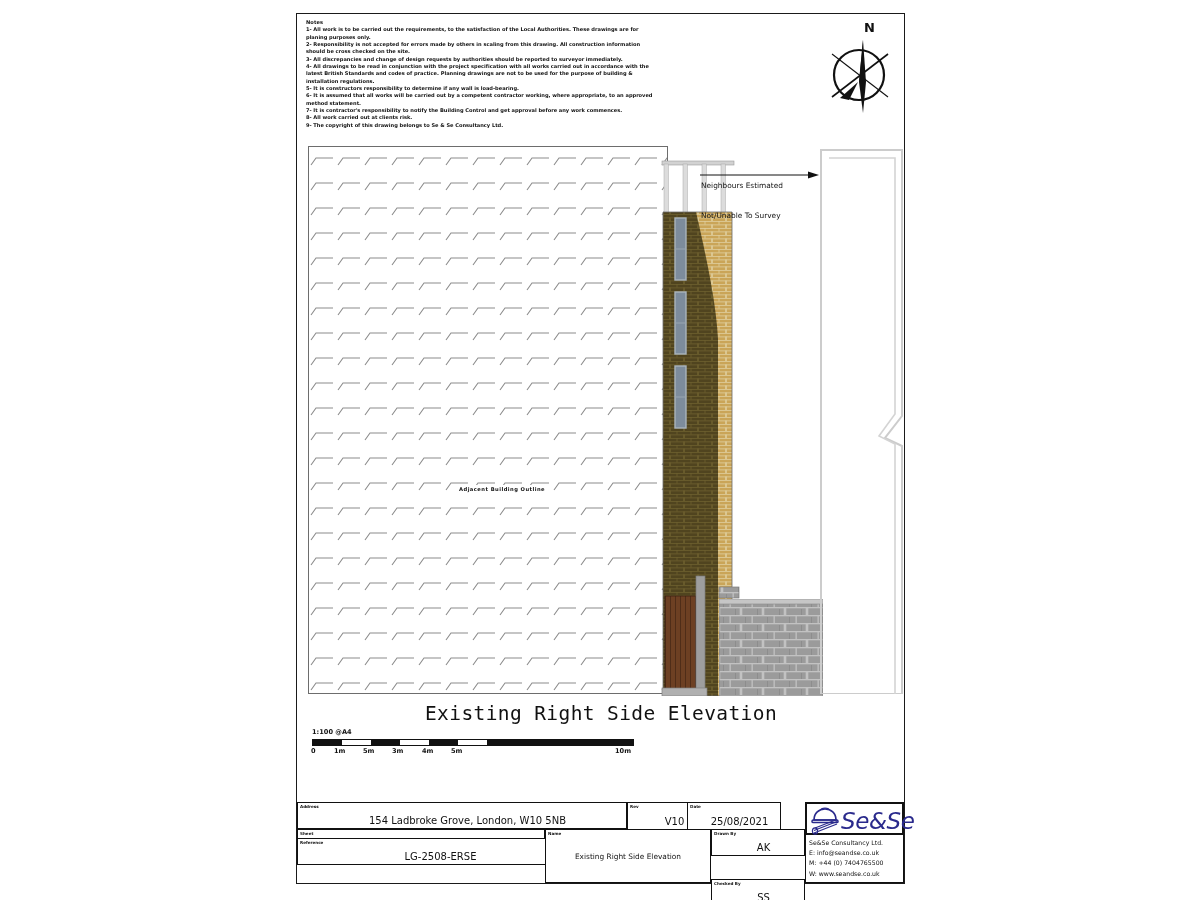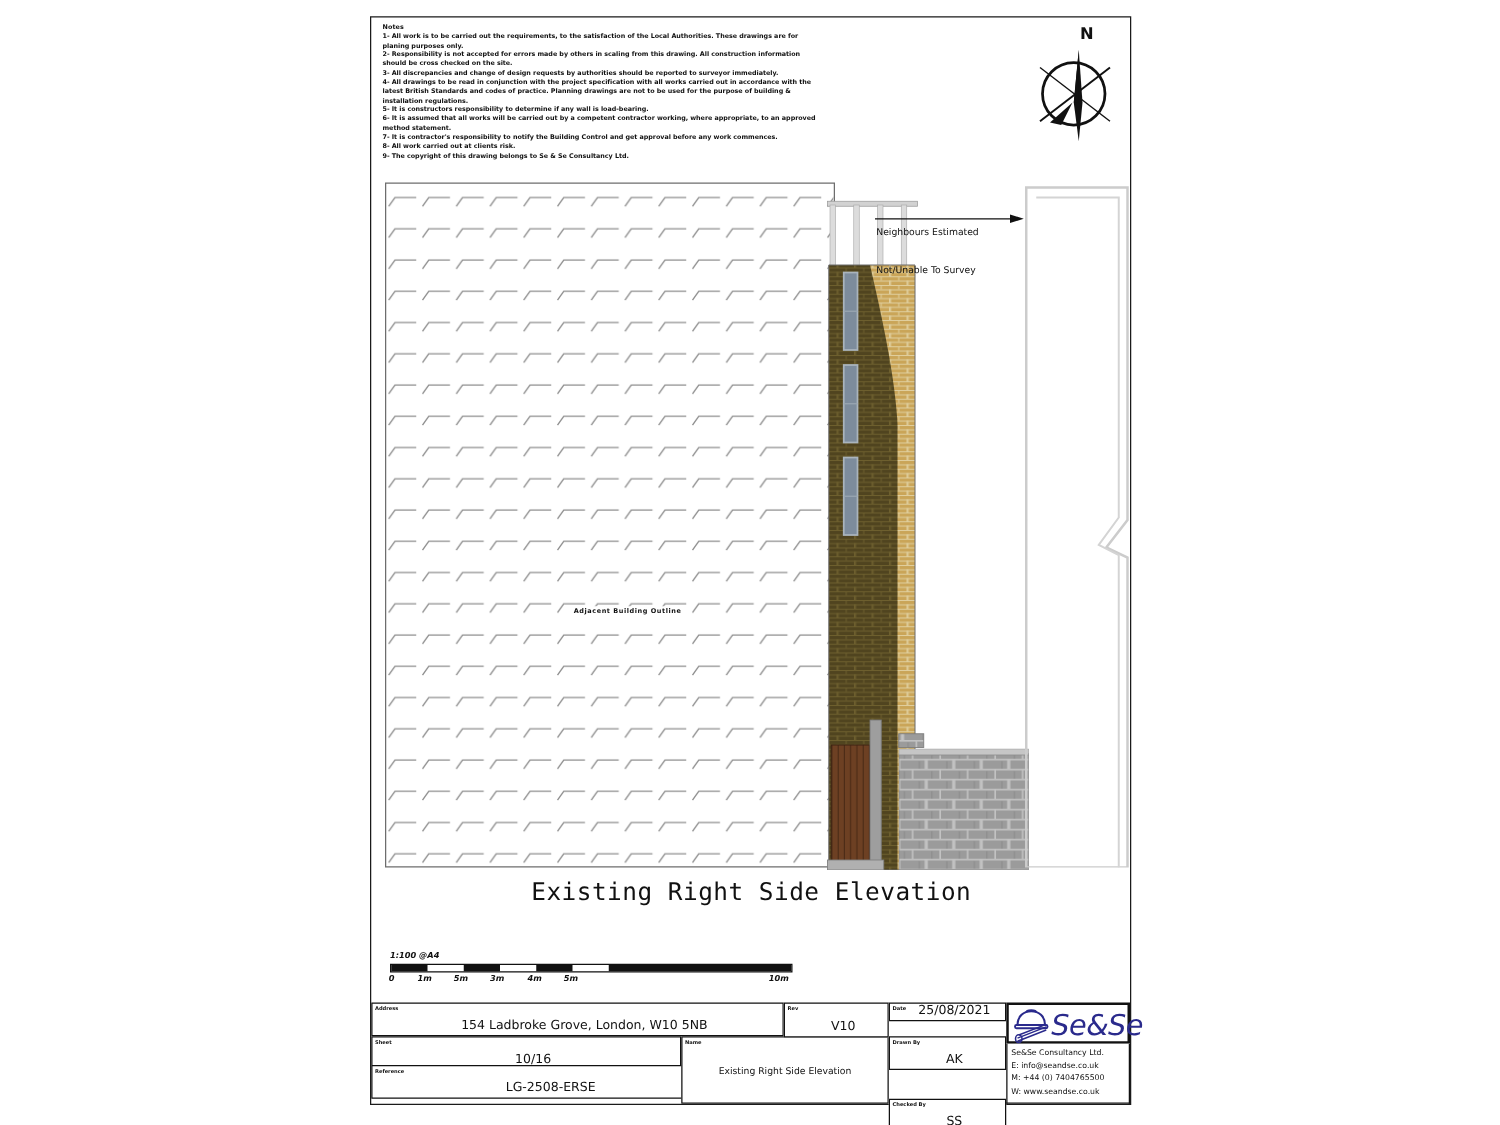--- a/index.html
+++ b/index.html
@@ -145,23 +145,22 @@
     font-size: 19.5px;
     color: #111;
     letter-spacing: 0.4px;
     font-family: "DejaVu Sans Mono", monospace;
   }
 
   
   #scalebar-wrap {
     position: absolute;
     left: 312px;
-    top: 760px;
+    top: 728px;
     width: 330px;
-    font-style: italic;
   }
   #scale-label {
     font-size: 6.6px;
     font-weight: bold;
     color: #111;
     margin-bottom: 2.5px;
     font-family: "DejaVu Sans", sans-serif;
   }
   #scale-bar {
     position: relative;
@@ -469,36 +468,36 @@
     <div class="tb-cell" style="left:0px; top:0px; width:330px; height:27px;">
       <span class="tb-key">Address</span>
       <span class="tb-val">154 Ladbroke Grove, London, W10 5NB</span>
     </div>
 
     <div class="tb-cell" style="left:0px; top:27px; width:248px; height:27px;">
       <span class="tb-key">Sheet</span>
       <span class="tb-val">10/16</span>
     </div>
 
-    <div class="tb-cell" style="left:0px; top:50px; width:276px; height:27px;">
+    <div class="tb-cell" style="left:0px; top:36px; width:276px; height:27px;">
       <span class="tb-key">Reference</span>
       <span class="tb-val">LG-2508-ERSE</span>
     </div>
 
     <div class="tb-cell" style="left:248px; top:27px; width:166px; height:54px;">
       <span class="tb-key">Name</span>
       <span class="tb-val-mid" style="font-size:7.4px;">Existing Right Side Elevation</span>
     </div>
 
     <div class="tb-cell" style="left:330px; top:0px; width:84px; height:28px;">
       <span class="tb-key">Rev</span>
       <span class="tb-val">V10</span>
     </div>
 
-    <div class="tb-cell" style="left:414px; top:0px; width:94px; height:15px;">
+    <div class="tb-cell" style="left:390px; top:0px; width:94px; height:28px;">
       <span class="tb-key">Date</span>
       <span class="tb-val">25/08/2021</span>
     </div>
 
     <div class="tb-cell" style="left:414px; top:27px; width:94px; height:27px;">
       <span class="tb-key">Drawn By</span>
       <span class="tb-val">AK</span>
     </div>
 
     <div class="tb-cell" style="left:414px; top:54px; width:94px; height:27px;margin-top:23px;">

